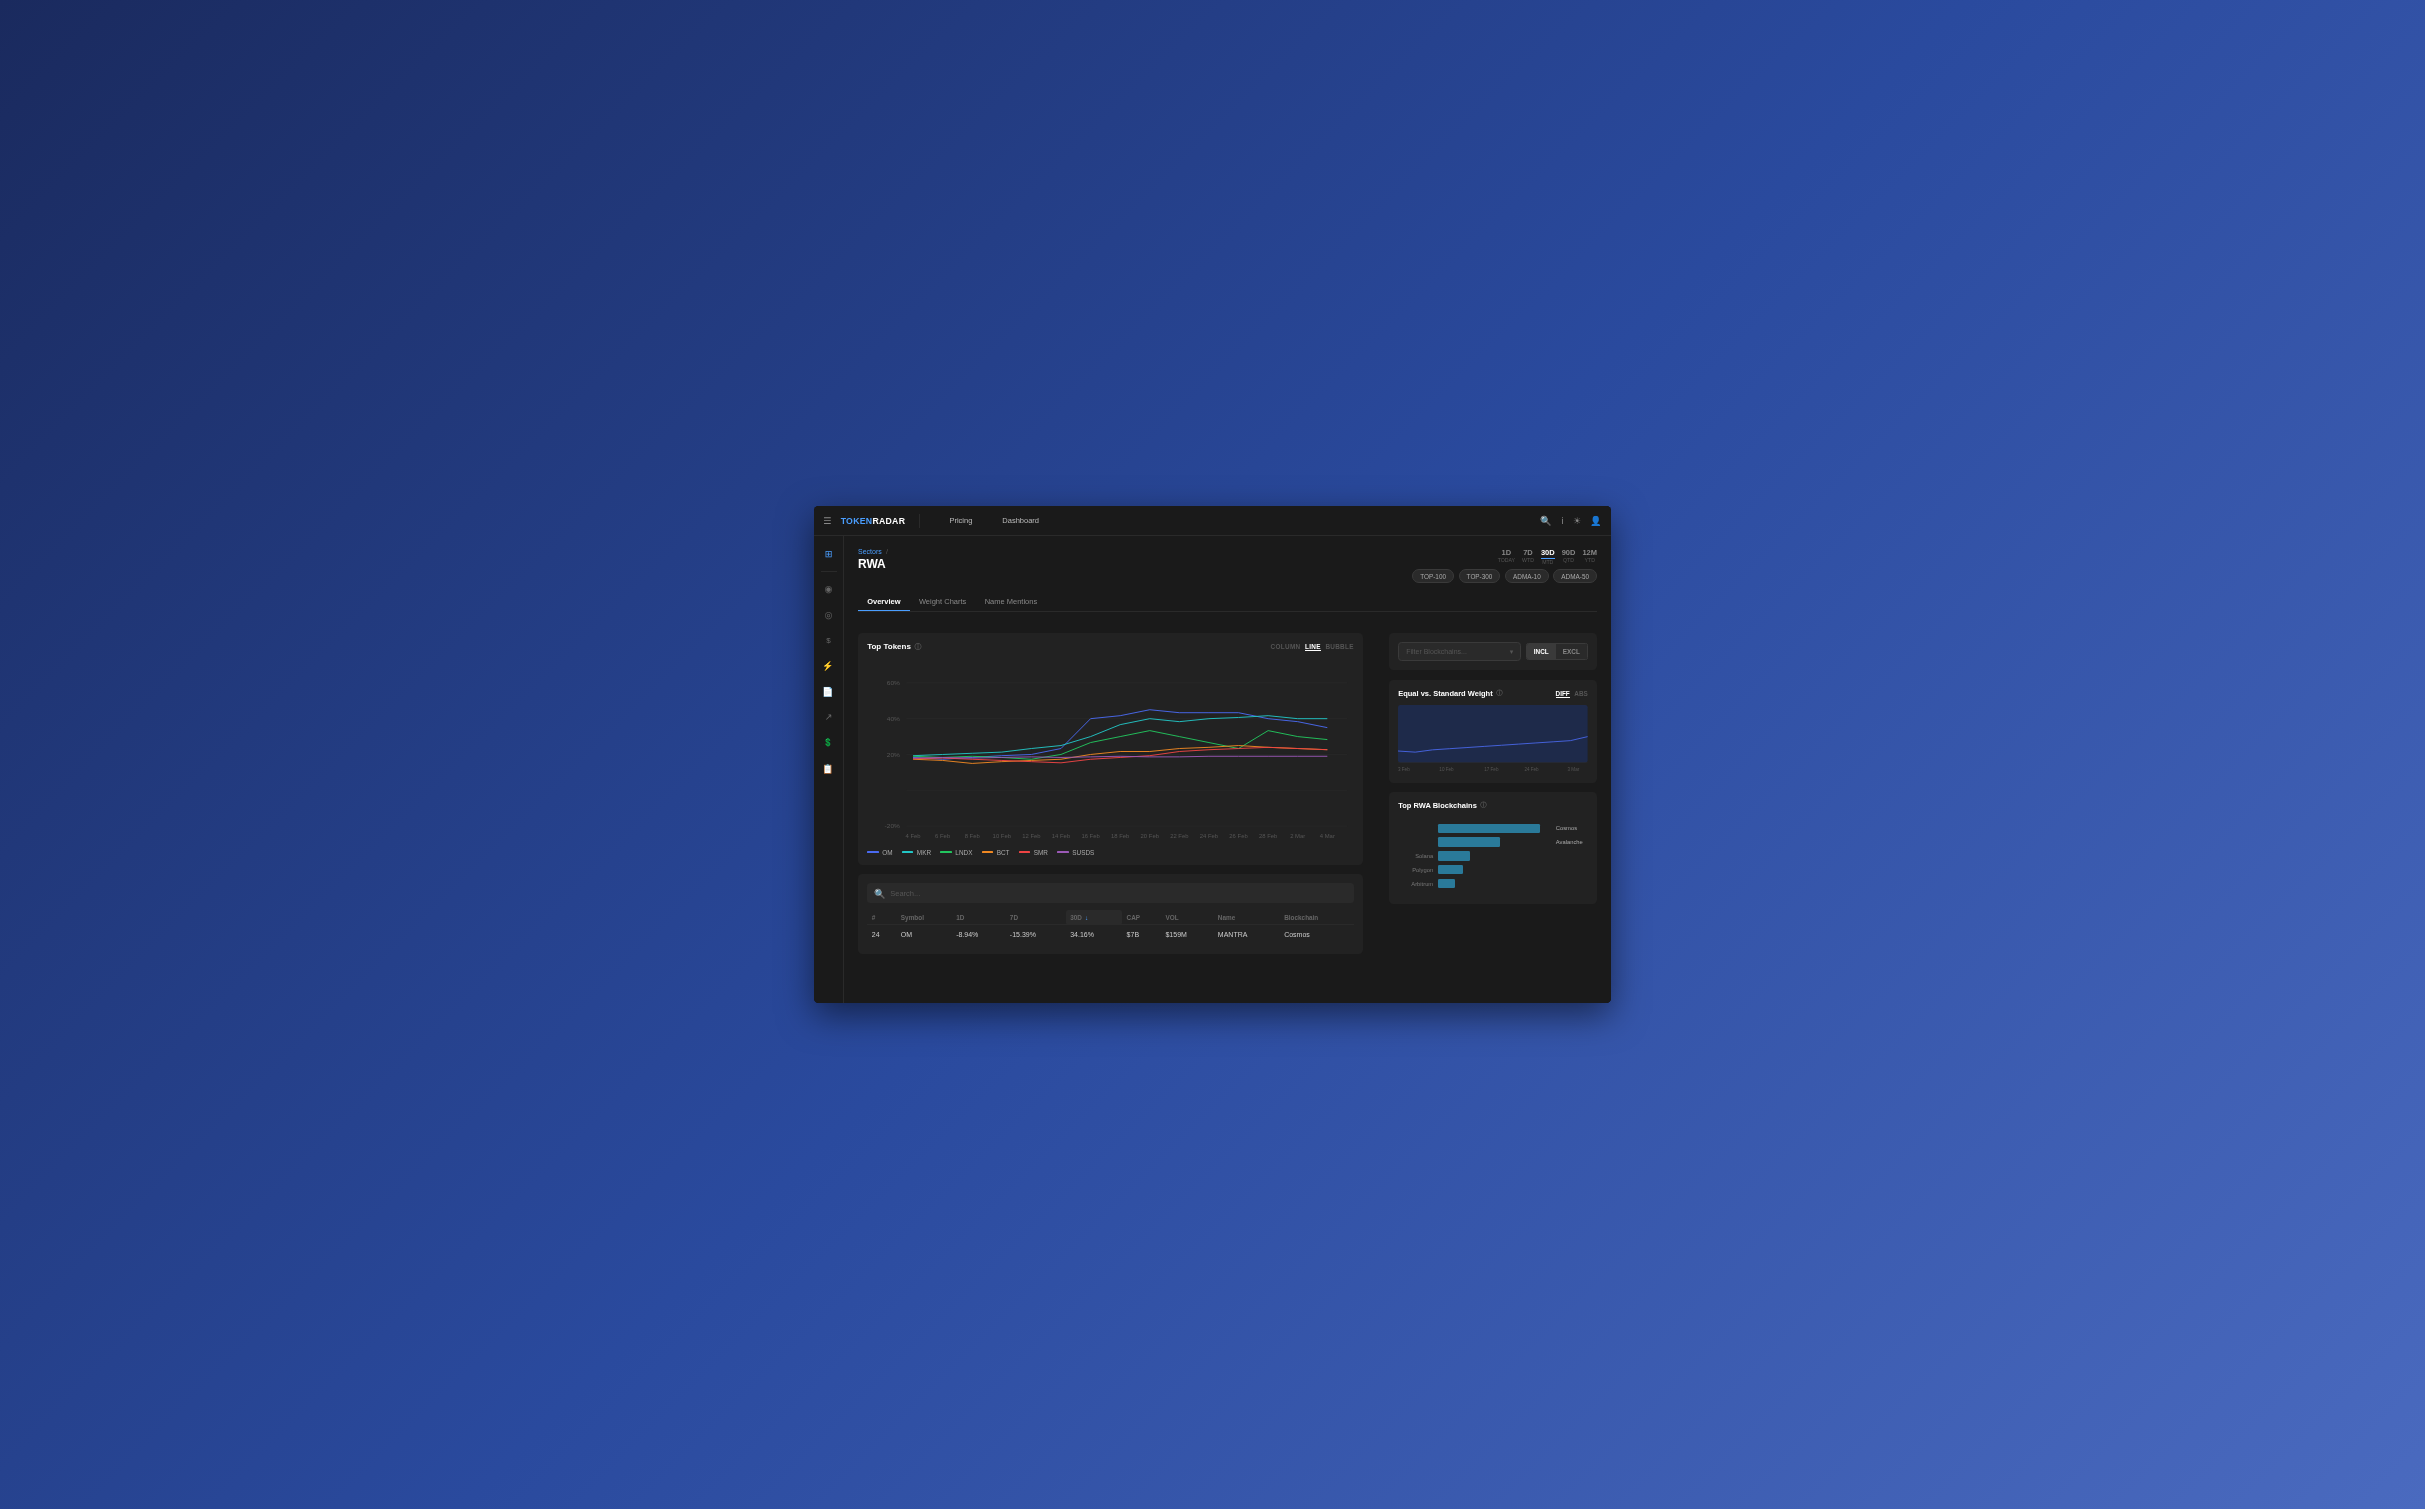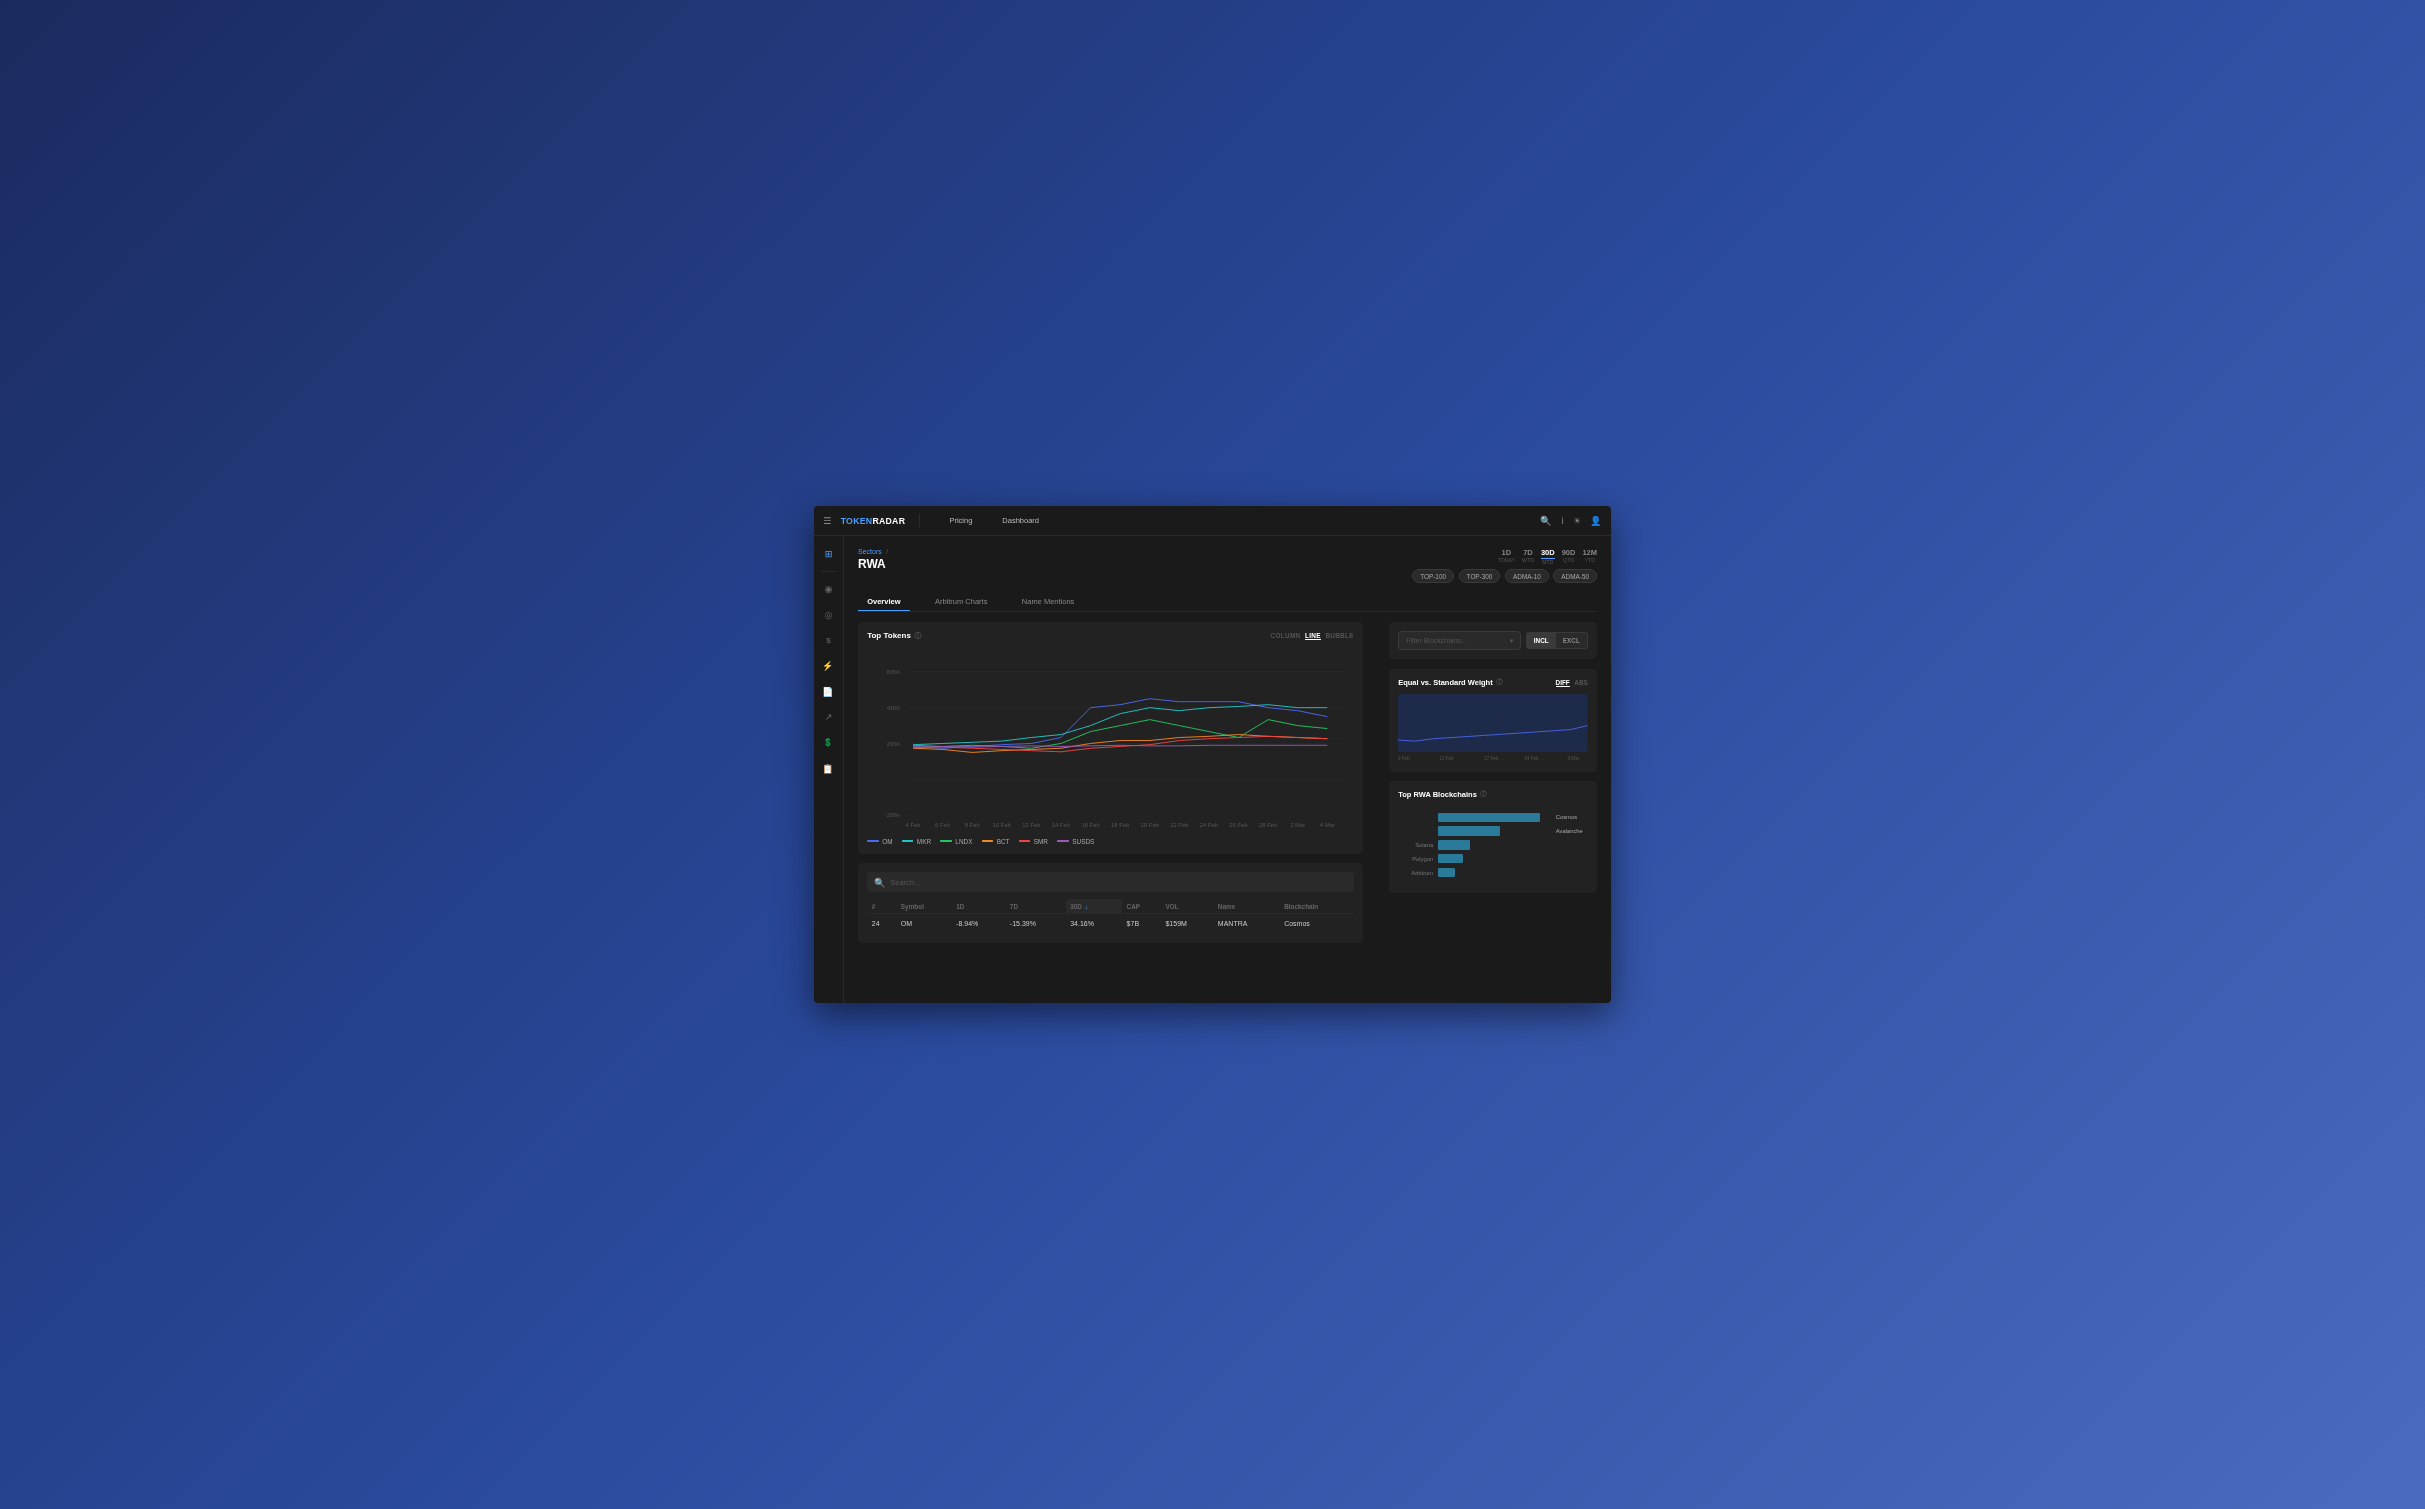--- a/index.html
+++ b/index.html
@@ -171,23 +171,23 @@
       border: 0.6px solid #3a3a3a;
       border-radius: 8px;
       padding: 2.3px 7px;
       font-size: 6.4px;
       color: #aaa;
       cursor: pointer;
     }
     
     .tabs {
       display: flex;
-      gap: 16px;
+      gap: 0;
       border-bottom: 0.6px solid #2a2a2a;
-      margin-bottom: 10px;
+      margin-bottom: 21px;
     }
     .tab {
       padding: 4.6px 9.2px;
       font-size: 7.5px;
       color: #888;
       cursor: pointer;
       border-bottom: 1.2px solid transparent;
       margin-bottom: -0.6px;
     }
     .tab.active { color: #fff; border-bottom-color: #4a9eff; font-weight: 600; }
@@ -498,21 +498,21 @@
             <span class="filter-tag">TOP-100</span>
             <span class="filter-tag">TOP-300</span>
             <span class="filter-tag">ADMA-10</span>
             <span class="filter-tag">ADMA-50</span>
           </div>
         </div>
       </div>
 
       <div class="tabs">
         <div class="tab active">Overview</div>
-        <div class="tab">Arbitrum Charts</div>
+        <div class="tab">Weight Charts</div>
         <div class="tab">Name Mentions</div>
       </div>
 
       <div class="two-col">
 
         <div>
 
           <div class="card" style="margin-bottom:9.2px">
             <div class="chart-header">
               <div class="chart-title">

